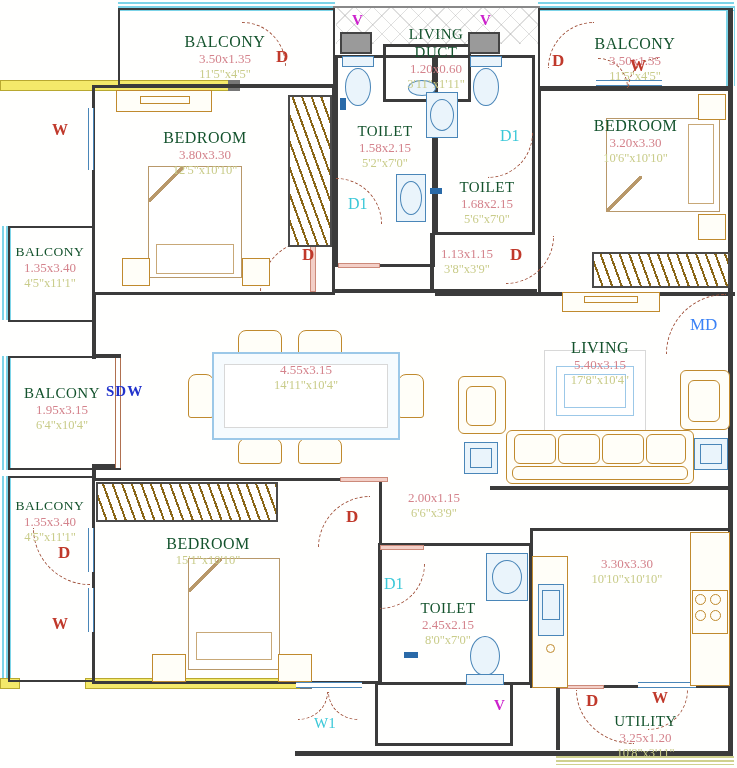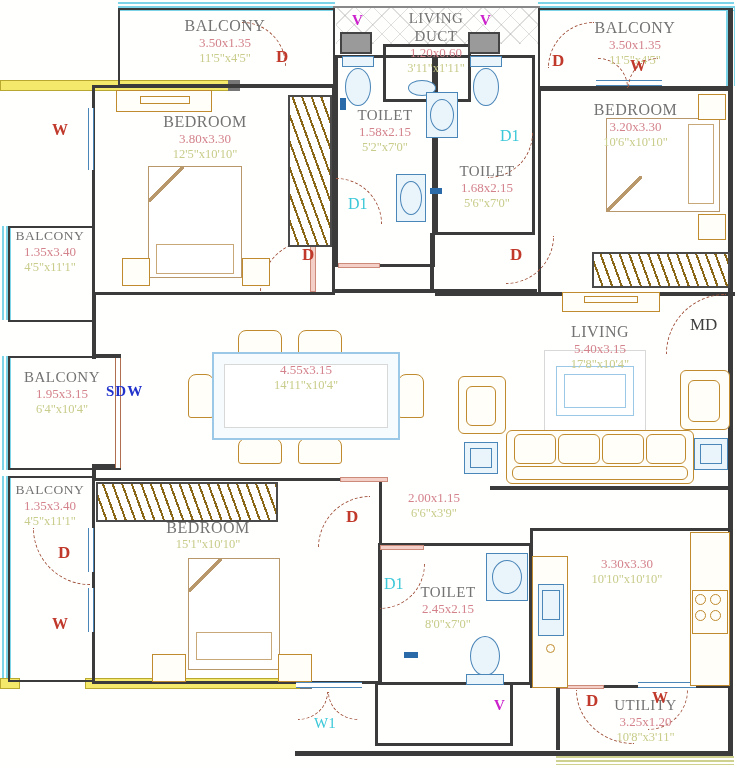--- a/index.html
+++ b/index.html
@@ -11,30 +11,30 @@
   .wall.lt{background:#888;}
   .rail-h{position:absolute;background:repeating-linear-gradient(to bottom,#7cd4e8 0 1.6px,rgba(0,0,0,0) 1.6px 4.2px);}
   .rail-v{position:absolute;background:repeating-linear-gradient(to right,#7cd4e8 0 1.6px,rgba(0,0,0,0) 1.6px 4.2px);}
   .rail-h.olive{background:repeating-linear-gradient(to bottom,#cfd18e 0 1.6px,rgba(0,0,0,0) 1.6px 4.2px);}
   .yellow{position:absolute;background:#f4e96a;border:1px solid #b8a830;box-sizing:border-box;}
   .cap{position:absolute;background:#777;}
   .cuthatch{position:absolute;background:
      repeating-linear-gradient(45deg,rgba(140,140,140,.28) 0 1px,transparent 1px 13px),
      repeating-linear-gradient(-45deg,rgba(140,140,140,.28) 0 1px,transparent 1px 13px);}
   .room-label{position:absolute;text-align:center;line-height:1.2;pointer-events:none;}
-  .rname{font-size:16px;color:#737373;letter-spacing:.5px;}
+  .rname{font-size:16px;color:#14532d;letter-spacing:.5px;margin-top:16px;}
   .rname.sm{font-size:13.5px;}
   .rname.md{font-size:15px;}
   .rdim-m{font-size:13px;color:#d4838c;}
   .rdim-i{font-size:12.5px;color:#c9cc8a;}
   .marker{position:absolute;font-family:"Liberation Serif",serif;line-height:1;}
   .mD{color:#c0392b;font-size:17px;font-weight:bold;}
   .mD1{color:#3bc8d8;font-size:16px;}
   .mV{color:#cc22cc;font-size:15px;font-weight:bold;}
-  .mMD{color:#404040;font-size:17px;}
+  .mMD{color:#3b82f6;font-size:17px;}
   .mSDW{color:#2233cc;font-size:15px;font-weight:bold;letter-spacing:1px;}
   .mW{color:#c0392b;font-size:16px;font-weight:bold;}
   .mW1{color:#3bc8d8;font-size:15px;}
   .arc{position:absolute;border:1.3px dashed #a2543e;box-sizing:border-box;background:transparent;}
   .arc-tr{border-left:none;border-bottom:none;border-radius:0 100% 0 0;}
   .arc-tl{border-right:none;border-bottom:none;border-radius:100% 0 0 0;}
   .arc-br{border-left:none;border-top:none;border-radius:0 0 100% 0;}
   .arc-bl{border-right:none;border-top:none;border-radius:0 0 0 100%;}
   .win-h{position:absolute;height:4px;border-top:1.6px solid #4a86b8;border-bottom:1.6px solid #4a86b8;background:#fff;}
   .win-v{position:absolute;width:4px;border-left:1.6px solid #4a86b8;border-right:1.6px solid #4a86b8;background:#fff;}
@@ -253,20 +253,24 @@
   <div class="room-label" style="left:548px;top:100px;width:175px;">
     <div class="rname">BEDROOM</div>
     <div class="rdim-m">3.20x3.30</div>
     <div class="rdim-i">10'6"x10'10"</div>
   </div>
   <div class="room-label" style="left:4px;top:228px;width:92px;">
     <div class="rname sm">BALCONY</div>
     <div class="rdim-m">1.35x3.40</div>
     <div class="rdim-i">4'5"x11'1"</div>
   </div>
+  <div class="room-label" style="left:424px;top:246px;width:86px;">
+    <div class="rdim-m">1.13x1.15</div>
+    <div class="rdim-i">3'8"x3'9"</div>
+  </div>
   <div class="room-label" style="left:520px;top:322px;width:160px;">
     <div class="rname">LIVING</div>
     <div class="rdim-m">5.40x3.15</div>
     <div class="rdim-i">17'8"x10'4"</div>
   </div>
   <div class="room-label" style="left:226px;top:362px;width:160px;">
     <div class="rdim-m">4.55x3.15</div>
     <div class="rdim-i">14'11"x10'4"</div>
   </div>
   <div class="room-label" style="left:12px;top:368px;width:100px;">

